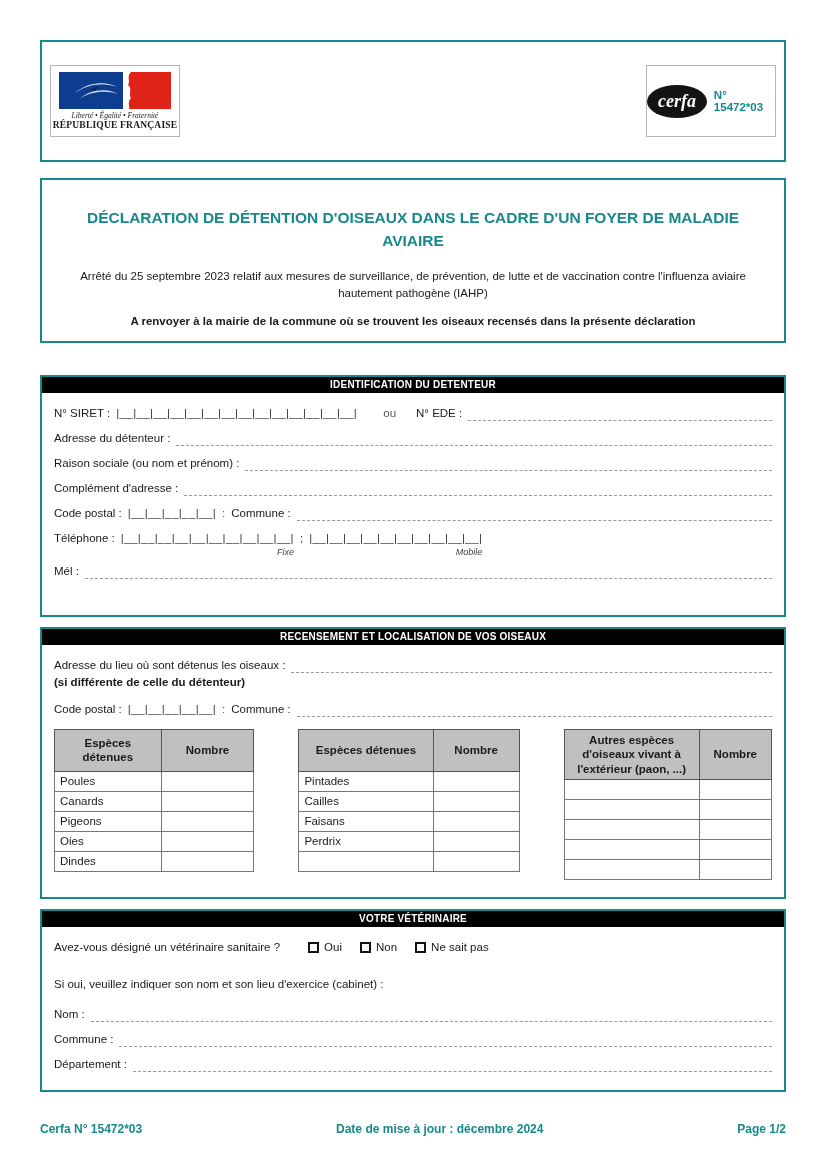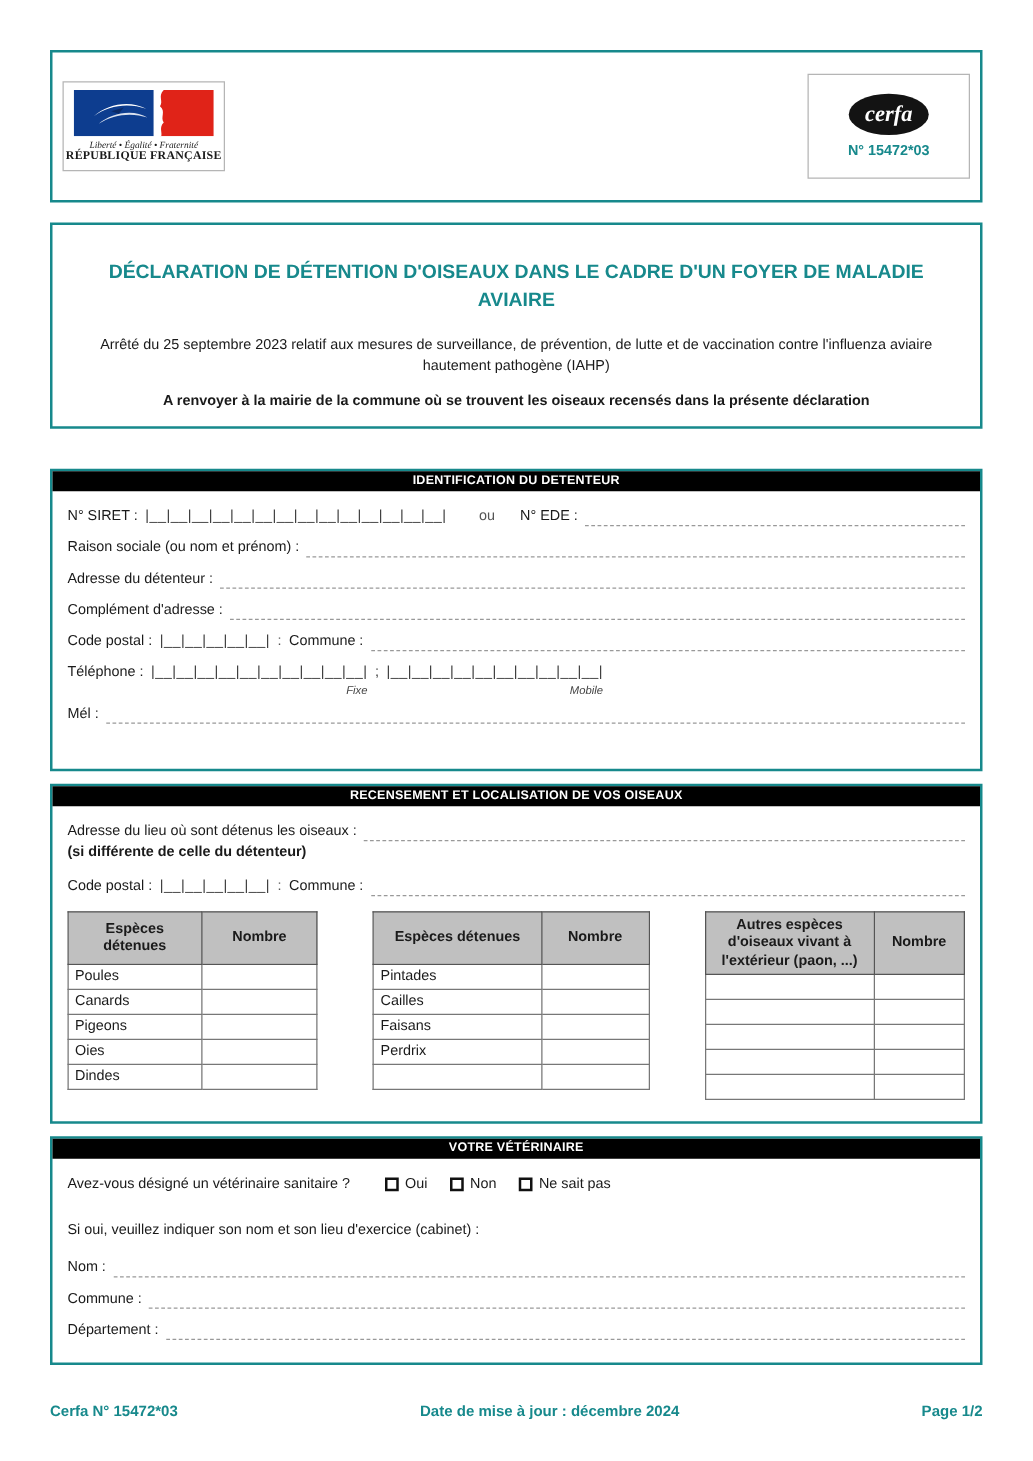--- a/index.html
+++ b/index.html
@@ -8,21 +8,21 @@
   .content { padding: 40px 40px 0 40px; }
 
   .tealbox { border: 2px solid #17898c; background: #fff; }
 
   
   .header-box { height: 122px; display: flex; align-items: center; justify-content: space-between; padding: 0 8px; }
   .logo-box { width: 130px; height: 72px; border: 1px solid #b5b5b5; display: flex; flex-direction: column; align-items: center; justify-content: center; padding: 2px; }
   .logo-flag { width: 112px; height: 37px; display: block; }
   .logo-motto { font-family: "Liberation Serif", serif; font-style: italic; font-size: 7.5px; margin-top: 2px; white-space: nowrap; }
   .logo-republic { font-family: "Liberation Serif", serif; font-size: 9.5px; font-weight: bold; letter-spacing: 0.2px; white-space: nowrap; }
-  .cerfa-box { width: 130px; height: 84px; border: 1px solid #b5b5b5; display: flex; flex-direction: column; align-items: center; justify-content: center; gap: 7px; }
+  .cerfa-box { width: 130px; height: 72px; border: 1px solid #b5b5b5; display: flex; flex-direction: row; align-items: center; justify-content: center; gap: 7px; }
   .cerfa-oval { width: 64px; height: 33px; background: #131313; border-radius: 50%; display: flex; align-items: center; justify-content: center; }
   .cerfa-oval span { color: #fff; font-family: "Liberation Serif", serif; font-style: italic; font-weight: bold; font-size: 18px; }
   .cerfa-number { color: #17898c; font-weight: bold; font-size: 11.5px; }
 
   
   .title-box { margin-top: 16px; min-height: 158px; text-align: center; padding: 26px 36px 14px; }
   .title { color: #17898c; font-weight: bold; font-size: 15.5px; line-height: 1.5; }
   .subtitle { font-size: 11.5px; line-height: 1.55; margin-top: 15px; }
   .note { font-size: 11.5px; font-weight: bold; margin-top: 12px; }
 
@@ -104,25 +104,25 @@
         <div class="frow">
           <span class="lbl">N° SIRET :</span>
           <span class="cells">|__|__|__|__|__|__|__|__|__|__|__|__|__|__|</span>
           <span class="gap-m"></span>
           <span class="lbl dim">ou</span>
           <span class="gap-s"></span>
           <span class="lbl">N° EDE :</span>
           <span class="fill"></span>
         </div>
         <div class="frow">
+          <span class="lbl">Adresse du détenteur :</span>
+          <span class="fill"></span>
+        </div>
+        <div class="frow">
           <span class="lbl">Raison sociale (ou nom et prénom) :</span>
-          <span class="fill"></span>
-        </div>
-        <div class="frow">
-          <span class="lbl">Adresse du détenteur :</span>
           <span class="fill"></span>
         </div>
         <div class="frow">
           <span class="lbl">Complément d'adresse :</span>
           <span class="fill"></span>
         </div>
         <div class="frow">
           <span class="lbl">Code postal :</span>
           <span class="cells">|__|__|__|__|__|</span>
           <span class="lbl dim" style="margin-left:6px;">:</span>

